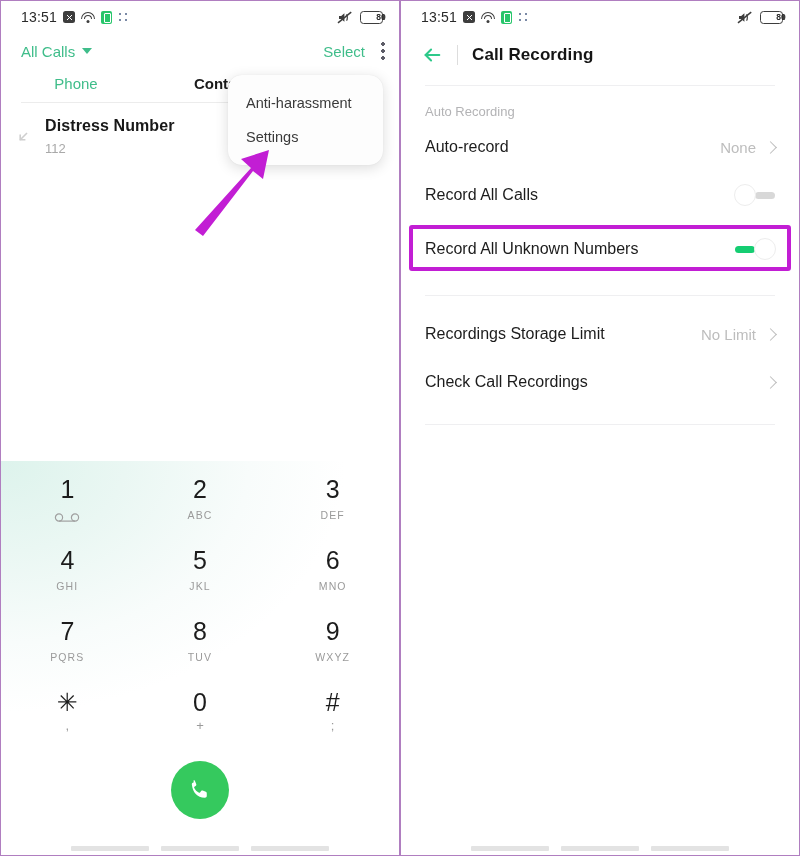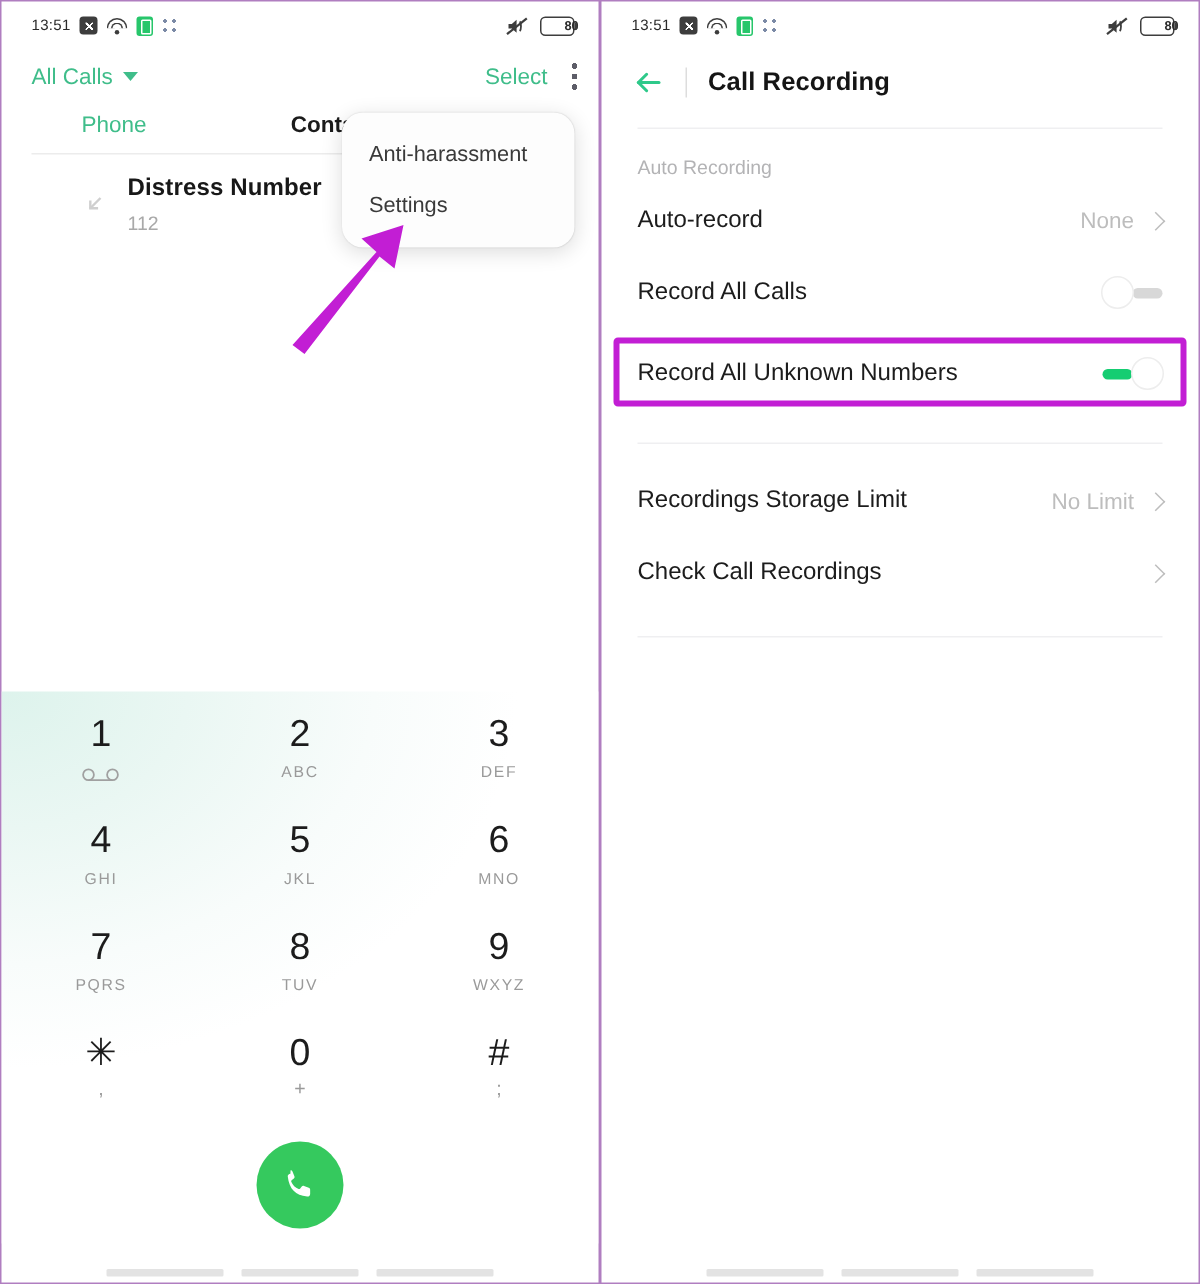--- a/index.html
+++ b/index.html
@@ -30,21 +30,21 @@
 
   
   .statusbar{
     height:32px;
     display:flex; align-items:center;
     justify-content:space-between;
     padding:0 16px 0 20px;
   }
   .sb-left{ display:flex; align-items:center; gap:6px; }
   .sb-time{
-    font-size:10px; color:#2a2a2a; letter-spacing:.2px;
+    font-size:14px; color:#2a2a2a; letter-spacing:.2px;
     font-family:"Liberation Sans", sans-serif;
   }
   .sb-right{ display:flex; align-items:center; gap:7px; }
 
   .ic-alarm{
     width:12px;height:12px;border-radius:2.5px;background:#3d3d3d;
     display:inline-block;position:relative;
   }
   .ic-alarm::after{
     content:"";position:absolute;left:3.5px;top:3.5px;
@@ -107,21 +107,21 @@
 
   
   .tabs{ display:flex; align-items:flex-end; padding:6px 0 10px 0; }
   .tab{ font-size:15px; padding:0 0 0 0; }
   .tab.t1{ width:150px; text-align:center; color:#3fbd8a; font-weight:400; }
   .tab.t2{ width:150px; text-align:center; color:#1b1b1b; font-weight:700; }
   .tabs-divider{ height:1px; background:#ececec; margin:0 20px; }
 
   
   .calllist{ padding:14px 0 0 0; }
-  .call-row{ display:flex; align-items:flex-start; padding:0 20px 0 16px;margin-left:40px; }
+  .call-row{ display:flex; align-items:flex-start; padding:0 20px 0 16px; }
   .call-type-icon{ width:18px; padding-top:12px; flex:none; opacity:.28; }
   .call-body{ padding-left:10px; }
   .call-name{ font-size:16px; font-weight:700; color:#181818; letter-spacing:.1px; }
   .call-number{ font-size:13px; color:#a9a9a9; margin-top:6px; }
 
   
   .popup{
     position:absolute; right:16px; top:74px; width:155px;
     background:#fdfdfd; border-radius:14px;
     box-shadow:0 3px 14px rgba(0,0,0,.14), 0 0 1px rgba(0,0,0,.10);

